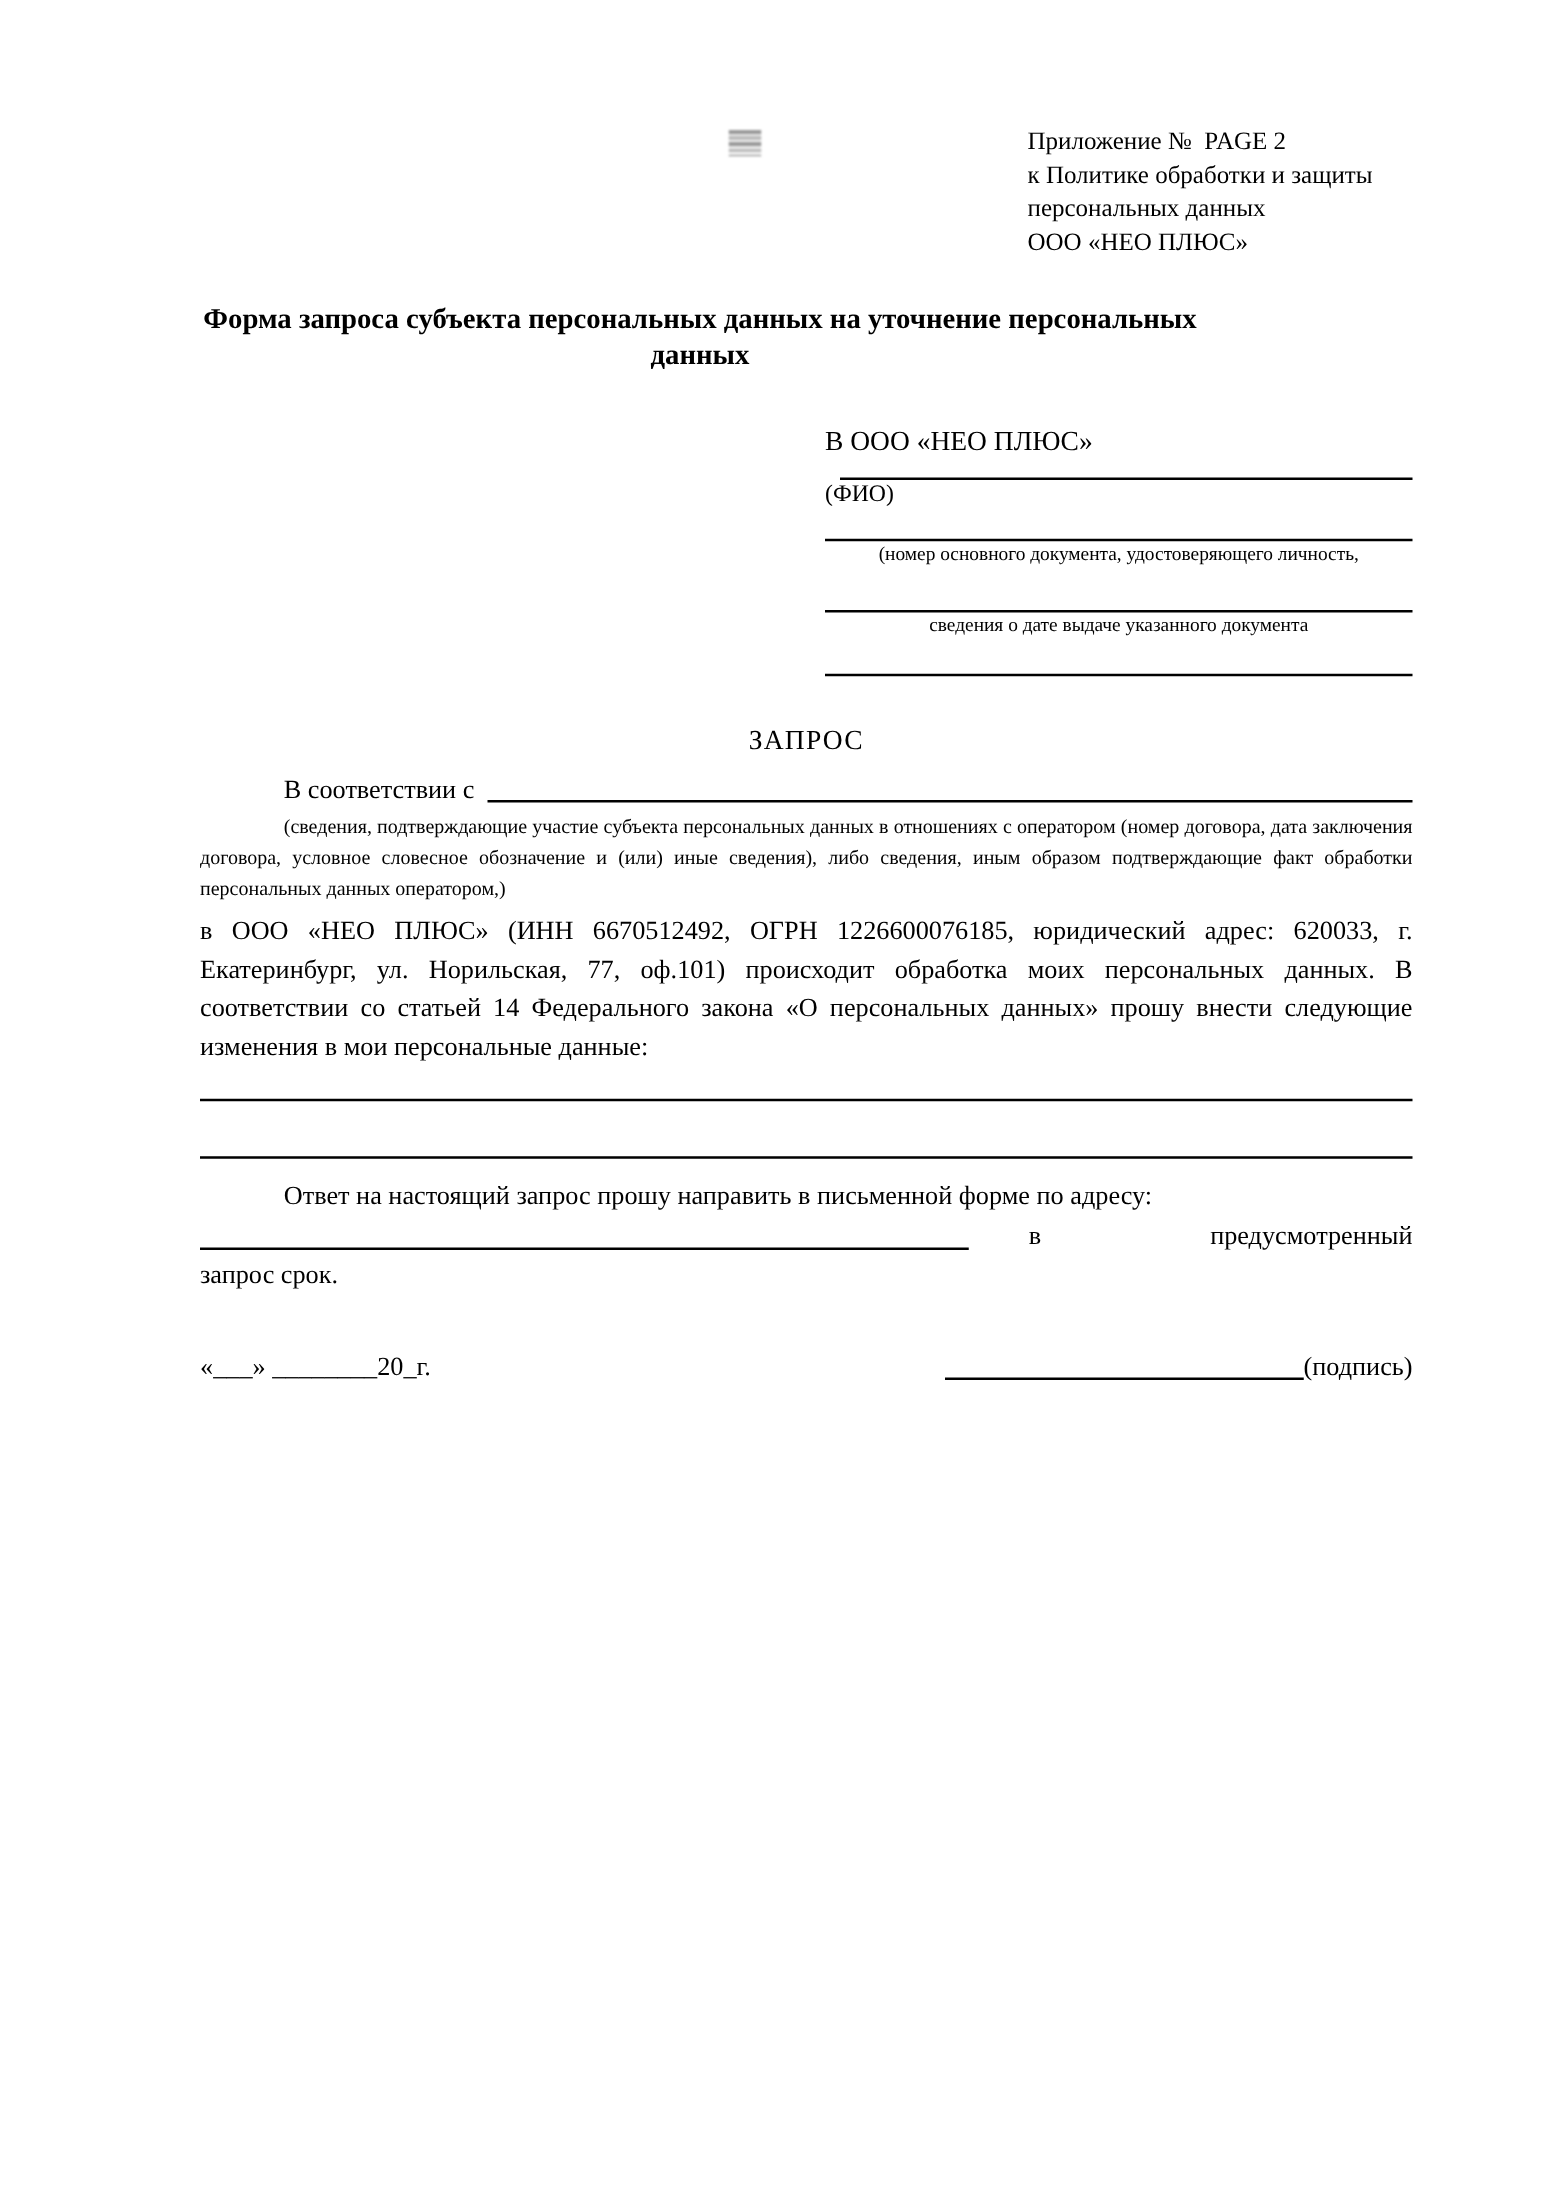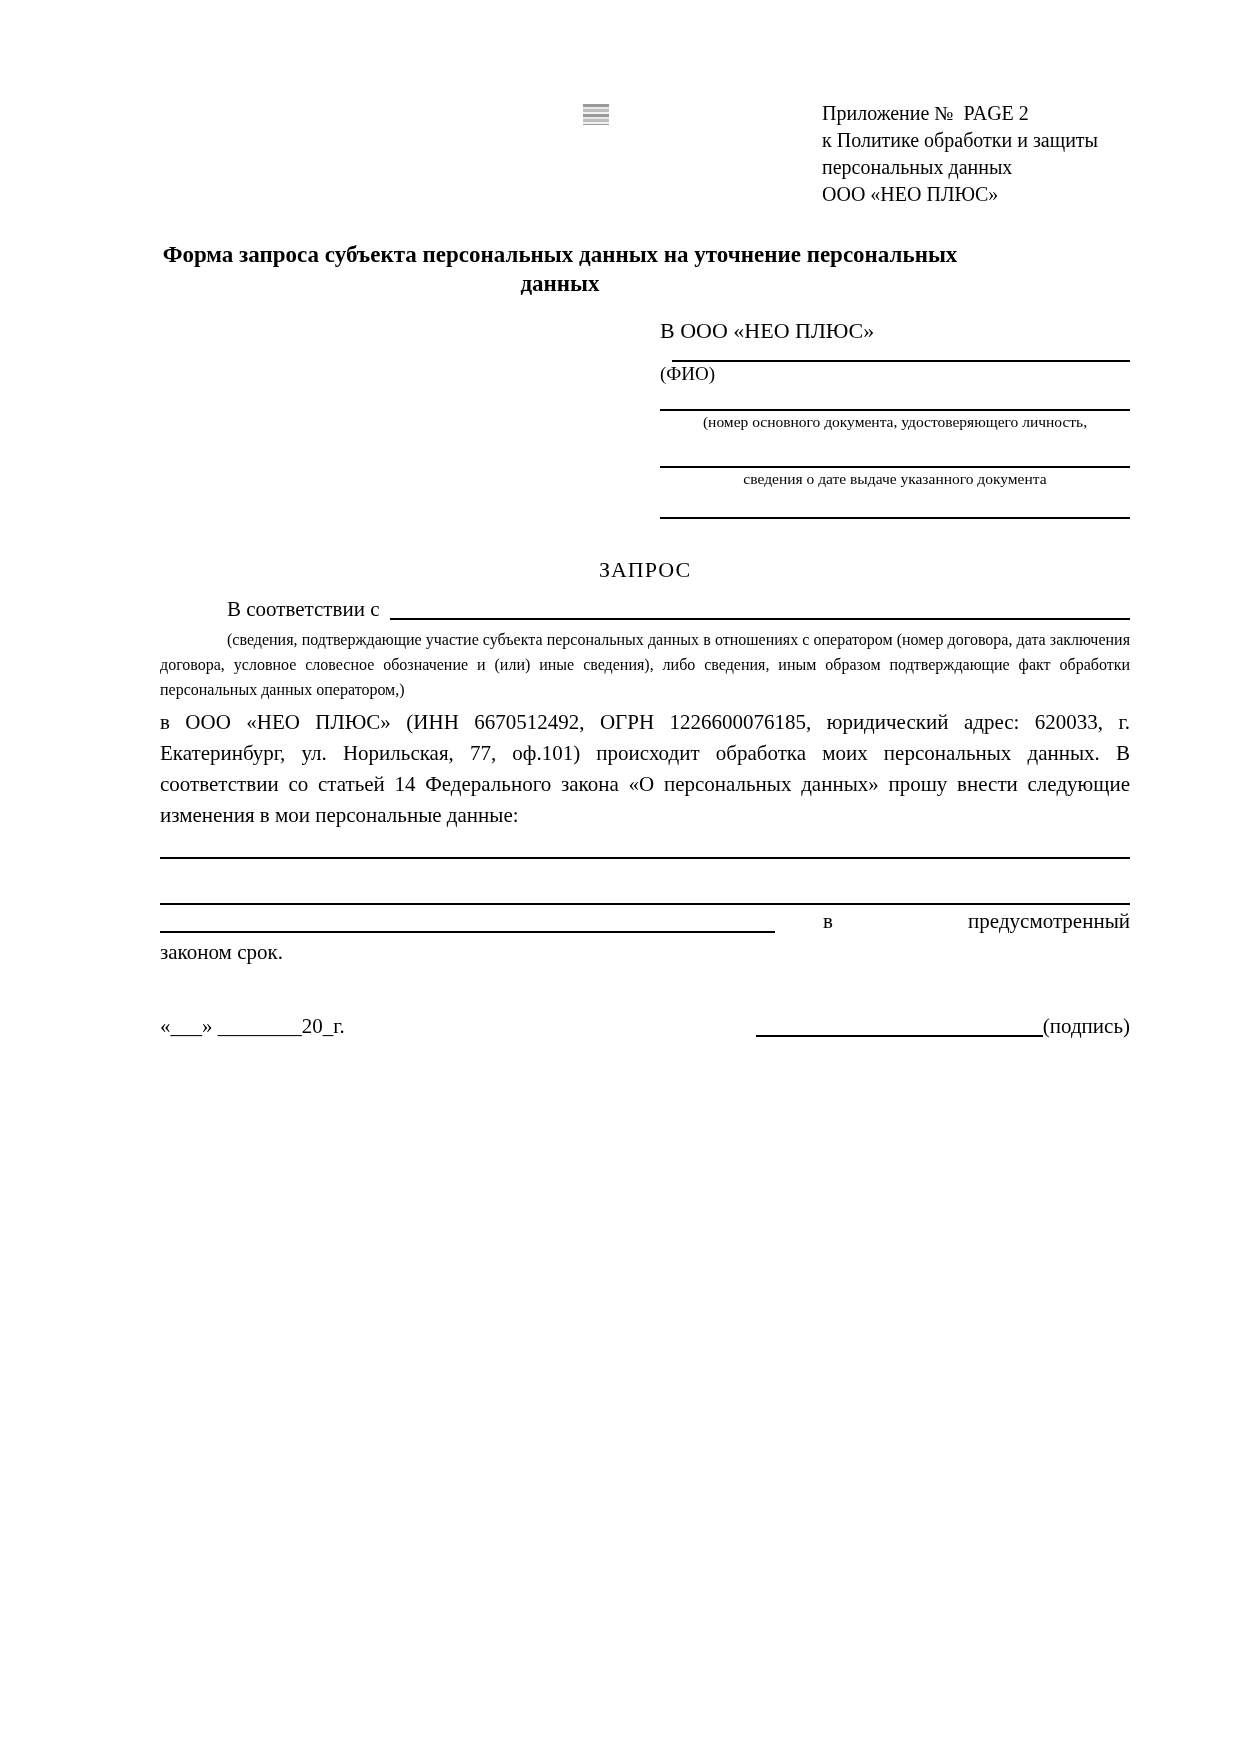--- a/index.html
+++ b/index.html
@@ -27,21 +27,21 @@
   }
 
   .content { position:absolute; left:160px; top:0; width:970px; }
 
   .title {
     margin-top:240px; padding-right:170px;
     text-align:center; font-weight:bold;
     font-size:23px; line-height:29px;
   }
 
-  .addressee { margin-left:500px; margin-top:20px; width:470px; font-size:22px; }
+  .addressee { margin-left:500px; margin-top:42px; width:470px; font-size:22px; }
   .addr-from { margin-left:22px; margin-top:6px; }
   .f-line  { border-bottom:2px solid #000; }
   .f-line1 { margin-left:12px; height:16px; }
   .f-line2 { height:24px; }
   .f-line3 { height:34px; }
   .f-line4 { height:28px; }
   .f-cap   { text-align:left; font-size:19px; line-height:23px; }
   .f-cap-sm{ text-align:center; font-size:15.5px; line-height:21px;
              white-space:nowrap; margin:0 -48px; }
 
@@ -109,27 +109,28 @@
       <span class="intro-fill"></span>
     </div>
 
     <div class="footnote">(сведения, подтверждающие участие субъекта персональных данных в отношениях с оператором (номер договора, дата заключения договора, условное словесное обозначение и (или) иные сведения), либо сведения, иным образом подтверждающие факт обработки персональных данных оператором,)</div>
 
     <div class="body-par">в ООО «НЕО ПЛЮС» (ИНН 6670512492, ОГРН 1226600076185, юридический адрес: 620033, г. Екатеринбург, ул. Норильская, 77, оф.101) происходит обработка моих персональных данных. В соответствии со статьей 14 Федерального закона «О персональных данных» прошу внести следующие изменения в мои персональные данные:</div>
 
     <div class="blank-line first"></div>
     <div class="blank-line second"></div>
 
+    <div class="response-par">Ответ на настоящий запрос прошу направить в письменной форме по адресу:</div>
 
     <div class="addr-row">
       <span class="addr-fill"></span>
       <span class="addr-w1">в</span>
       <span class="addr-w2">предусмотренный</span>
     </div>
-    <div class="tail">законом срок.</div>
+    <div class="tail">запрос срок.</div>
 
     <div class="sign-row">
       <span class="pre">«___» ________20_г.</span>
       <span class="sig-group">
         <span class="sig-line"></span>
         <span>(подпись)</span>
       </span>
     </div>
 
   </div>

